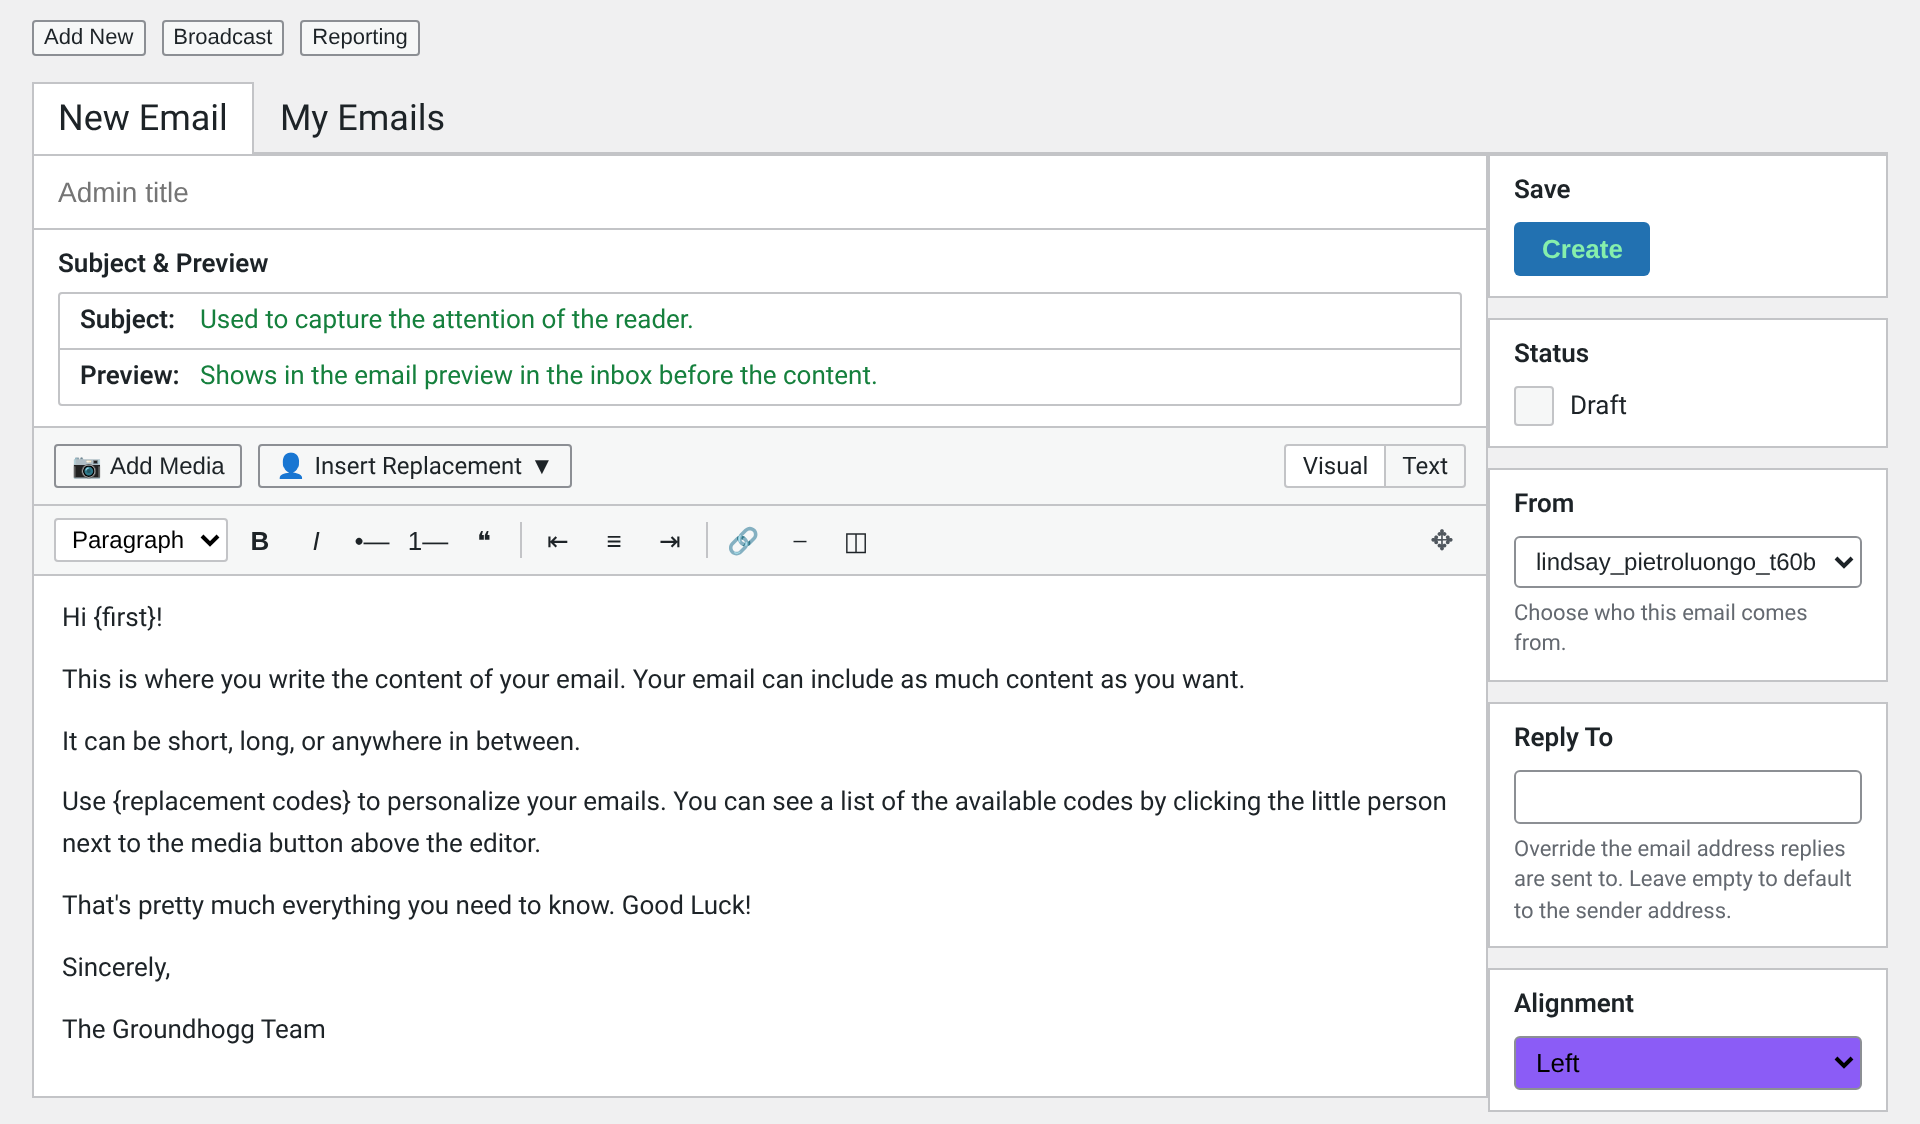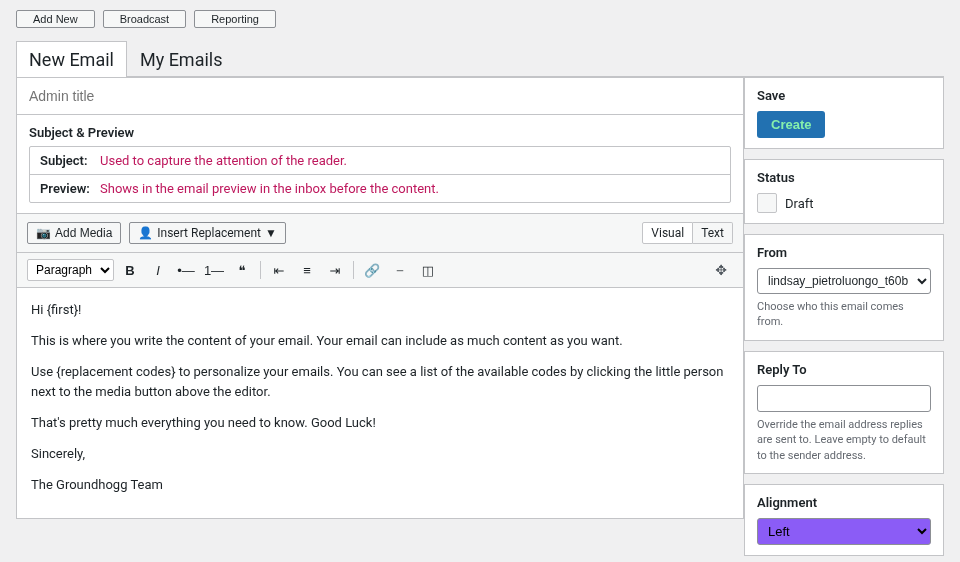--- a/index.html
+++ b/index.html
@@ -2,39 +2,39 @@
 <html><head>
   <meta charset="utf-8">
   <style>
     * { box-sizing: border-box; margin: 0; padding: 0; }
     body { font-family: -apple-system, BlinkMacSystemFont, "Segoe UI", Roboto, sans-serif; font-size: 13px; background: #f0f0f1; color: #1d2327; }
 
     .page-wrapper { padding: 10px 16px; max-width: 960px; }
 
     .page-header { display: flex; align-items: center; gap: 8px; margin-bottom: 12px; }
     .page-title { font-size: 20px; font-weight: 400; color: #1d2327; margin-right: 4px; }
-    .header-btn { font-size: 11px; padding: 2px 16px; border: 1px solid #8c8f94; background: #f6f7f7; color: #1d2327; cursor: pointer; border-radius: 2px; text-decoration: none; text-align: center; }
+    .header-btn { font-size: 11px; padding: 2px 5px; border: 1px solid #8c8f94; background: #f6f7f7; color: #1d2327; cursor: pointer; border-radius: 2px; text-decoration: none; text-align: center; }
 
     .tabs { display: flex; border-bottom: 1px solid #c3c4c7; margin-bottom: 0; }
     .tab { padding: 7px 12px; font-size: 18px; cursor: pointer; border: 1px solid transparent; border-bottom: none; background: transparent; color: #1d2327; position: relative; bottom: -1px; }
     .tab.active { background: #fff; border-color: #c3c4c7; border-bottom-color: #fff; }
 
     .main-layout { display: flex; align-items: flex-start; }
 
     .content-area { flex: 1; min-width: 0; background: #fff; border: 1px solid #c3c4c7; padding: 0; }
 
     .admin-title-input { width: 100%; border: none; border-bottom: 1px solid #c3c4c7; padding: 10px 12px; font-size: 14px; color: #1d2327; outline: none; background: #fff; }
 
     .subject-preview-section { padding: 10px 12px; }
     .section-label { font-size: 13px; font-weight: 600; margin-bottom: 6px; }
     .subject-preview-box { border: 1px solid #c3c4c7; border-radius: 2px; background: #fff; }
     .sp-row { display: flex; align-items: center; padding: 6px 10px; font-size: 13px; }
     .sp-row:first-child { border-bottom: 1px solid #c3c4c7; }
     .sp-label { font-weight: 600; width: 60px; color: #1d2327; flex-shrink: 0; }
-    .sp-value { color: #be185d; }
+    .sp-value { color: #15803d; }
 
     .editor-area { border-top: 1px solid #c3c4c7; }
     .editor-toolbar-top { display: flex; align-items: center; padding: 8px 10px; gap: 8px; border-bottom: 1px solid #c3c4c7; background: #f6f7f7; }
     .add-media-btn { display: flex; align-items: center; gap: 4px; padding: 3px 8px; border: 1px solid #8c8f94; background: #f6f7f7; border-radius: 2px; cursor: pointer; font-size: 12px; color: #1d2327; }
     .insert-replacement-select { display: flex; align-items: center; gap: 4px; padding: 3px 8px; border: 1px solid #8c8f94; background: #f6f7f7; border-radius: 2px; cursor: pointer; font-size: 12px; color: #1d2327; }
 
     .visual-text-tabs { display: flex; margin-left: auto; }
     .vt-tab { padding: 3px 8px; border: 1px solid #c3c4c7; background: #f6f7f7; font-size: 12px; cursor: pointer; color: #1d2327; }
     .vt-tab:first-child { border-radius: 2px 0 0 2px; }
     .vt-tab:last-child { border-radius: 0 2px 2px 0; border-left: none; }
@@ -147,20 +147,21 @@
           <div class="format-sep"></div>
           <button class="format-btn">🔗</button>
           <button class="format-btn">⎯</button>
           <button class="format-btn">◫</button>
           <div class="fullscreen-btn">✥</div>
         </div>
 
         <div class="editor-content">
           <p>Hi {first}!</p>
           <p>This is where you write the content of your email. Your email can include as much content as you want.</p>
+          <p>It can be short, long, or anywhere in between.</p>
           <p>Use {replacement codes} to personalize your emails. You can see a list of the available codes by clicking the little person next to the media button above the editor.</p>
           <p>That's pretty much everything you need to know. Good Luck!</p>
           <p>Sincerely,</p>
           <p>The Groundhogg Team</p>
         </div>
       </div>
     </div>
 
     <div class="sidebar">
 

